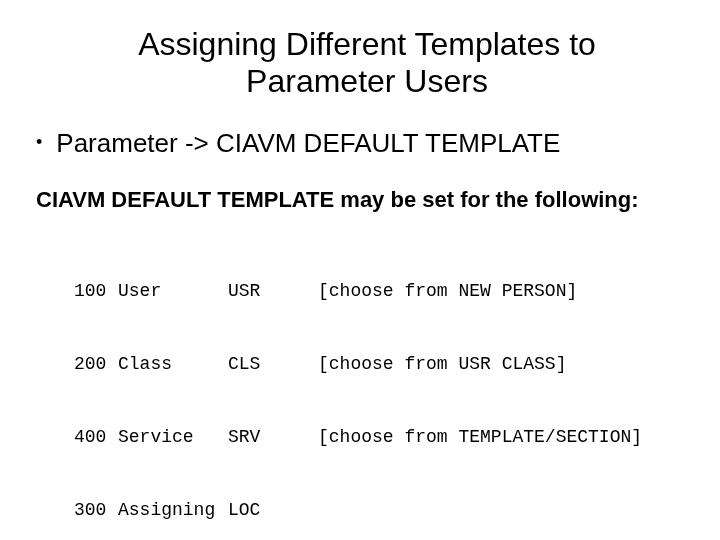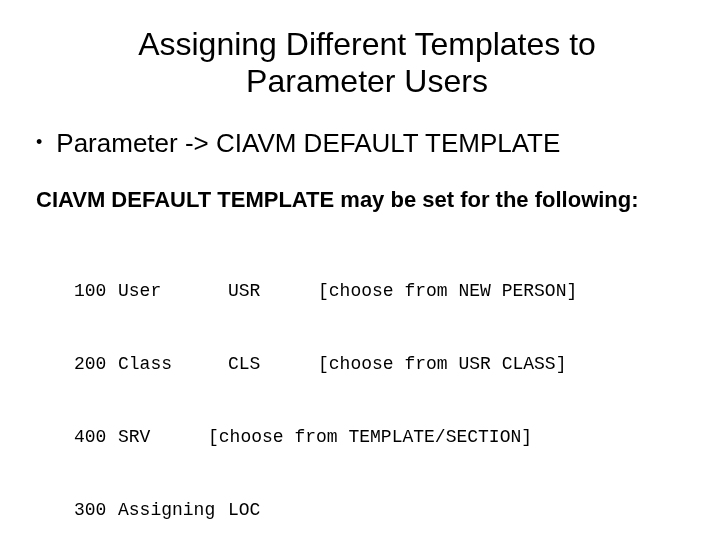--- a/index.html
+++ b/index.html
@@ -85,20 +85,21 @@
     </div>
     <div class="row">
       <span class="c-num">200</span>
       <span class="c-name">Class</span>
       <span class="c-code">CLS</span>
       <span class="c-gap"></span>
       <span class="c-desc">[choose from USR CLASS]</span>
     </div>
     <div class="row">
       <span class="c-num">400</span>
+      <span class="c-name">Service</span>
       <span class="c-code">SRV</span>
       <span class="c-gap"></span>
       <span class="c-desc">[choose from TEMPLATE/SECTION]</span>
     </div>
     <div class="row">
       <span class="c-num">300</span>
       <span class="c-name">Assigning</span>
       <span class="c-code">LOC</span>
       <span class="c-gap"></span>
     </div>

